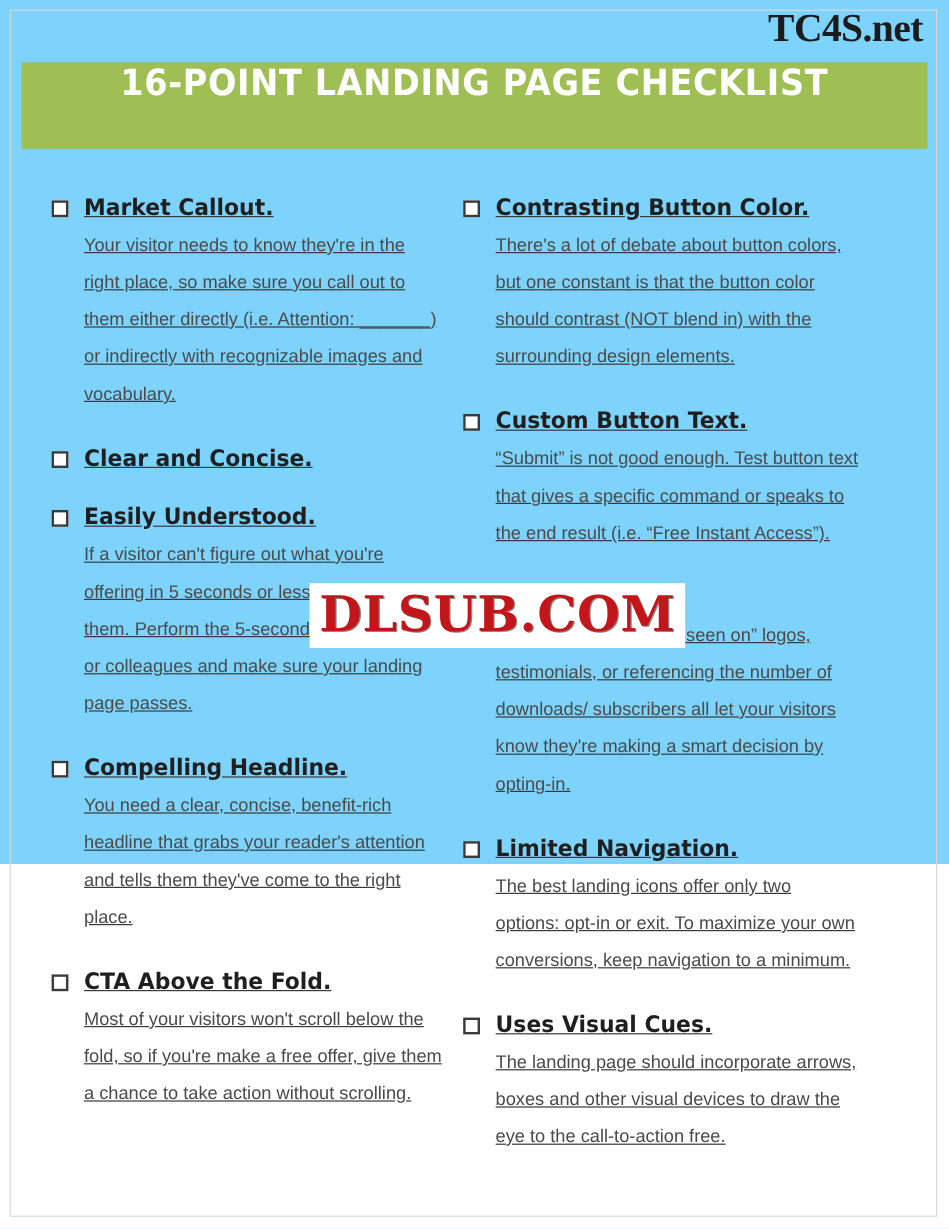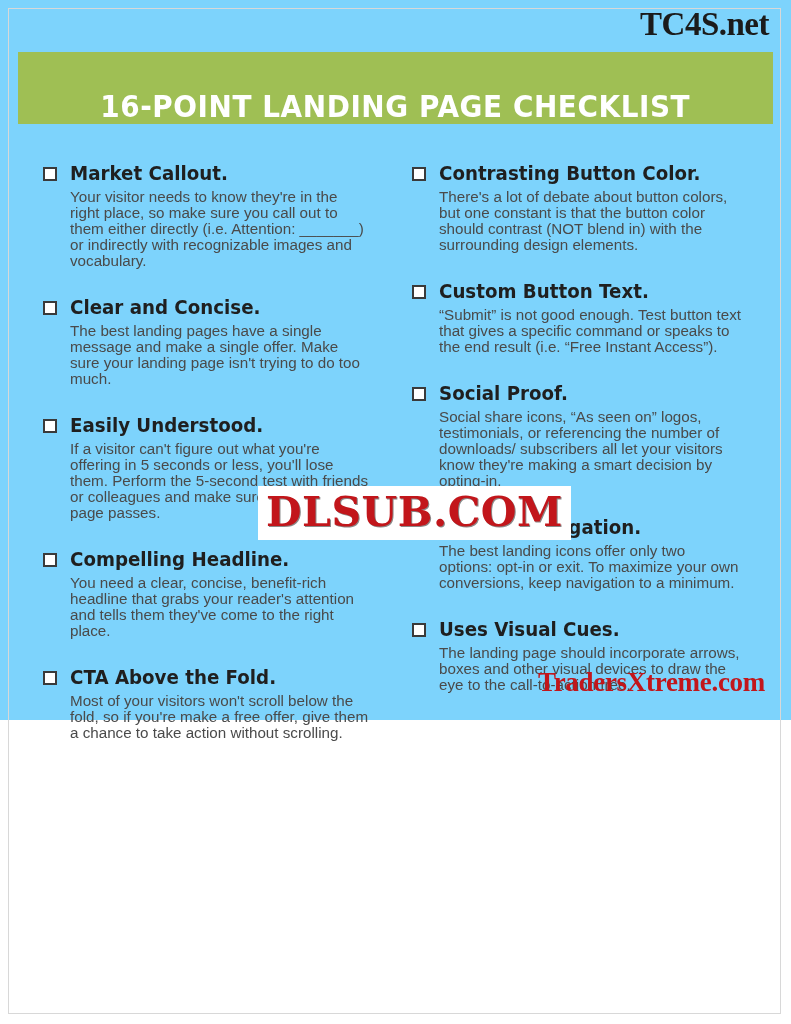--- a/index.html
+++ b/index.html
@@ -46,39 +46,39 @@
   }
   
   .header-bar {
     position: absolute;
     left: 18px;
     top: 52px;
     width: 755px;
     height: 72px;
     background: #9fbf54;
     display: flex;
-    align-items: flex-end;
+    align-items: flex-start;
     justify-content: center;
   }
   .header-title {
     color: #ffffff;
     font-family: "DejaVu Sans", sans-serif;
     font-weight: bold;
     font-size: 30px;
     letter-spacing: 0.6px;
     transform: scaleX(0.93);
   }
   
   .columns {
     position: absolute;
     left: 40px;
     top: 162px;
     width: 712px;
     display: flex;
-    gap: 26px;
+    text-decoration: underline;
   }
   .col {
     width: 343px;
   }
   .item {
     margin-bottom: 27px;
     position: relative;
     padding-left: 30px;
   }
   .checkbox {
@@ -97,21 +97,21 @@
     font-size: 19px;
     color: #1f1f1f;
     line-height: 22px;
     margin-bottom: 5px;
     transform: scaleX(0.96);
     transform-origin: left center;
   }
   .item-body {
     font-family: "Liberation Sans", sans-serif;
     font-size: 15.2px;
-    line-height: 16px;
+    line-height: 31px;
     color: #4a4a4a;
     max-width: 300px;
   }
   .col-right .item-body {
     max-width: 302px;
   }
   
   .watermark {
     position: absolute;
     left: 258px;
@@ -158,21 +158,20 @@
 
       <div class="item">
         <span class="checkbox"></span>
         <div class="item-title">Market Callout.</div>
         <div class="item-body">Your visitor needs to know they're in the right place, so make sure you call out to them either directly (i.e. Attention: _______) or indirectly with recognizable images and vocabulary.</div>
       </div>
 
       <div class="item">
         <span class="checkbox"></span>
         <div class="item-title">Clear and Concise.</div>
-        <div class="item-body">The best landing pages have a single message and make a single offer. Make sure your landing page isn't trying to do too much.</div>
       </div>
 
       <div class="item">
         <span class="checkbox"></span>
         <div class="item-title">Easily Understood.</div>
         <div class="item-body">If a visitor can't figure out what you're offering in 5 seconds or less, you'll lose them. Perform the 5-second test with friends or colleagues and make sure your landing page passes.</div>
       </div>
 
       <div class="item">
         <span class="checkbox"></span>
@@ -219,15 +218,14 @@
         <div class="item-title">Uses Visual Cues.</div>
         <div class="item-body">The landing page should incorporate arrows, boxes and other visual devices to draw the eye to the call-to-action free.</div>
       </div>
 
     </div>
 
   </div>
 
   <div class="watermark">DLSUB.COM</div>
 
-  <div class="brand-bottom">TradersXtreme.com</div>
 
 </div>
 
 </body></html>

